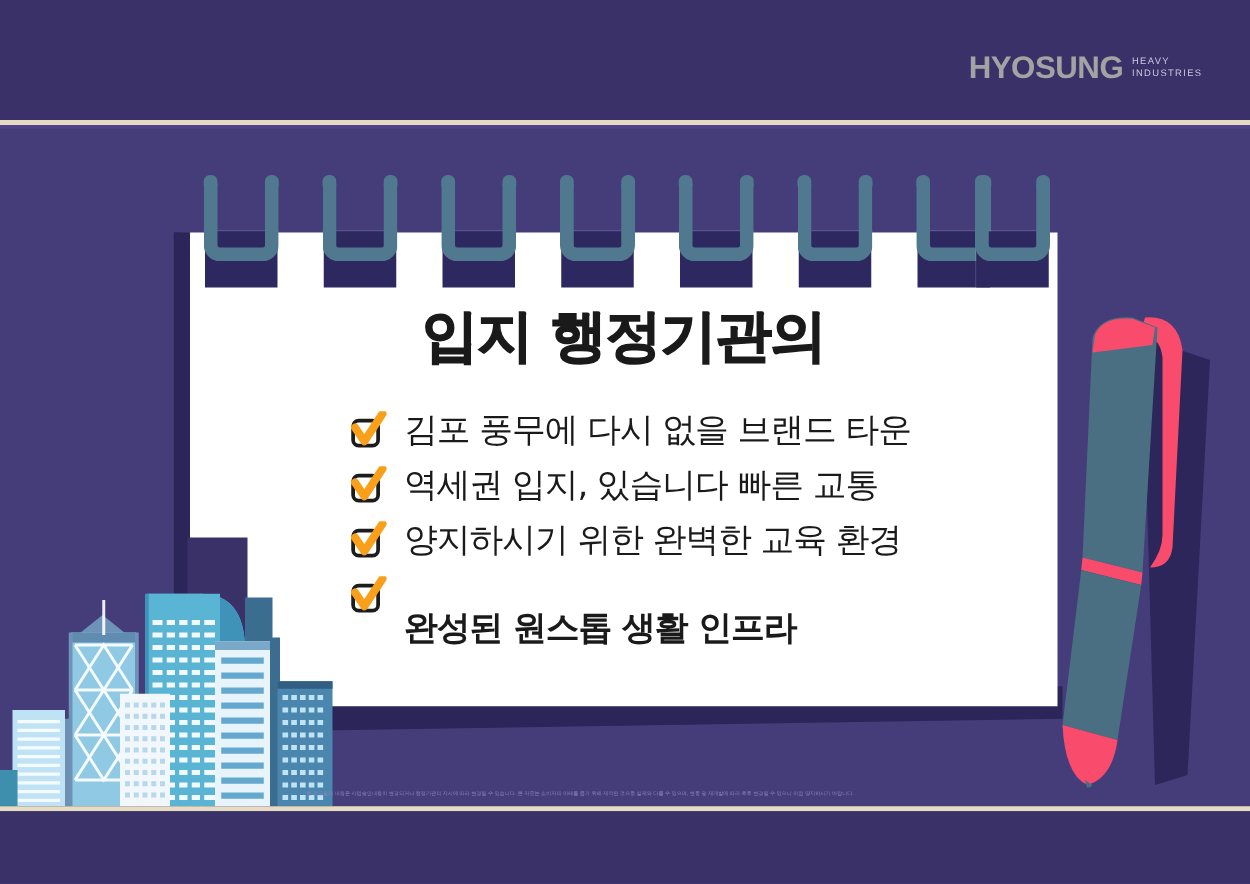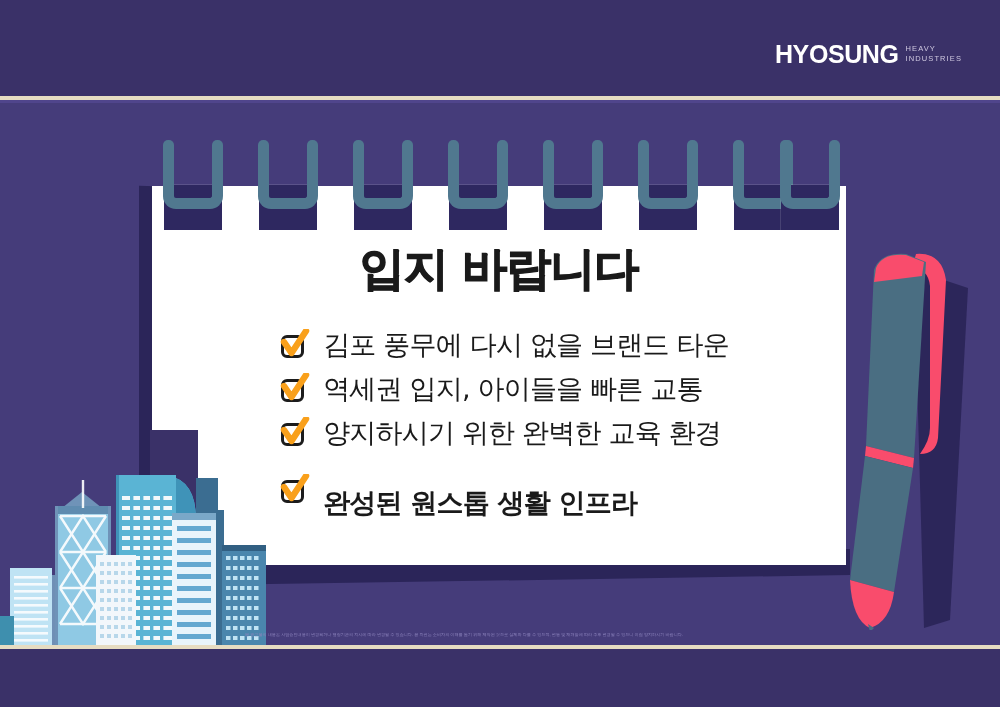--- a/index.html
+++ b/index.html
@@ -41,21 +41,21 @@
     letter-spacing:.6px;
     white-space:nowrap;
     z-index:7;
   }
   .hyosung{
     position:absolute;right:38px;top:42px;
     display:flex;align-items:flex-start;gap:7px;
     z-index:7;
   }
   .hyosung-word{
-    color:#ffffff;
+    color:#a3a3a3;
     font-weight:bold;
     font-size:25px;
     letter-spacing:-0.4px;
     line-height:1;
     white-space:nowrap;
   }
   .hyosung-sub{
     color:#cfc8e0;
     font-size:7.5px;
     font-weight:normal;
@@ -162,21 +162,21 @@
     text-align:center;
     font-family:"DejaVu Sans","Liberation Sans",sans-serif;
     -webkit-text-stroke:1.2px #1a1a1a;
   }
   .list{
     display:flex;flex-direction:column;gap:13px;
     align-items:flex-start;
     margin-left:10px;
   }
   .item{
-    display:flex;align-items:center;gap:13px;
+    display:flex;gap:13px;
   }
   .check{
     position:relative;width:31px;height:31px;flex:0 0 31px;
   }
   .check .box{
     position:absolute;left:2px;top:6px;width:23px;height:23px;
     border:3.2px solid #1c1c1c;border-radius:6px;
     box-sizing:border-box;
   }
   .check .tick{
@@ -415,42 +415,42 @@
       <div class="block"></div>
       <div class="wire"></div>
     </div>
     <div class="ring" style="left:625px">
       <div class="block"></div>
       <div class="wire"></div>
     </div>
   </div>
 
   <div class="content">
-    <div class="title">입지 바랍니다</div>
+    <div class="title">입지 행정기관의</div>
 
     <div class="list">
 
       <div class="item">
         <span class="check">
           <span class="box"></span>
           <svg class="tick" viewBox="0 0 31 31">
             <path d="M5 13 L12.5 24 L27 2" stroke="#f9a01b" stroke-width="6.4" fill="none" stroke-linecap="round" stroke-linejoin="round"></path>
           </svg>
         </span>
         <span class="item-label">김포 풍무에 다시 없을 브랜드 타운</span>
       </div>
 
       <div class="item">
         <span class="check">
           <span class="box"></span>
           <svg class="tick" viewBox="0 0 31 31">
             <path d="M5 13 L12.5 24 L27 2" stroke="#f9a01b" stroke-width="6.4" fill="none" stroke-linecap="round" stroke-linejoin="round"></path>
           </svg>
         </span>
-        <span class="item-label">역세권 입지, 아이들을 빠른 교통</span>
+        <span class="item-label">역세권 입지, 있습니다 빠른 교통</span>
       </div>
 
       <div class="item">
         <span class="check">
           <span class="box"></span>
           <svg class="tick" viewBox="0 0 31 31">
             <path d="M5 13 L12.5 24 L27 2" stroke="#f9a01b" stroke-width="6.4" fill="none" stroke-linecap="round" stroke-linejoin="round"></path>
           </svg>
         </span>
         <span class="item-label">양지하시기 위한 완벽한 교육 환경</span>

